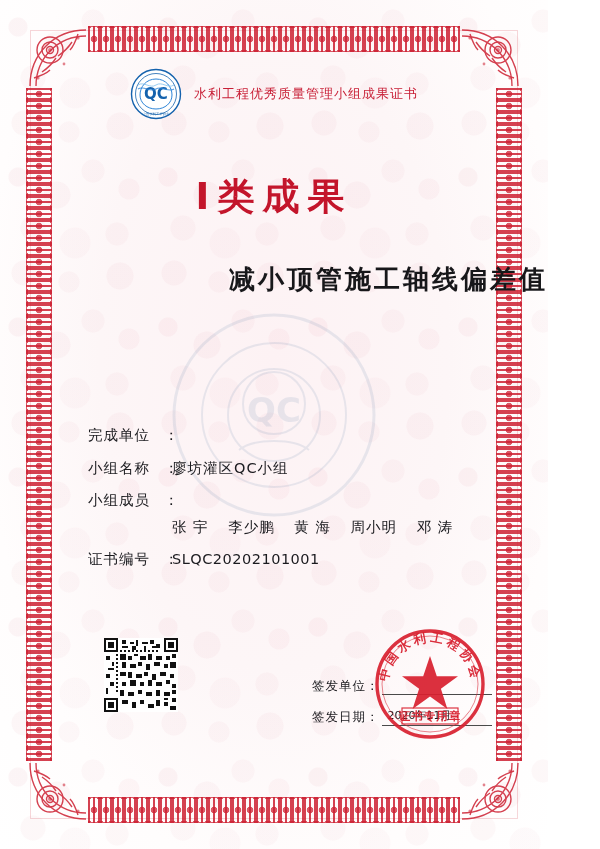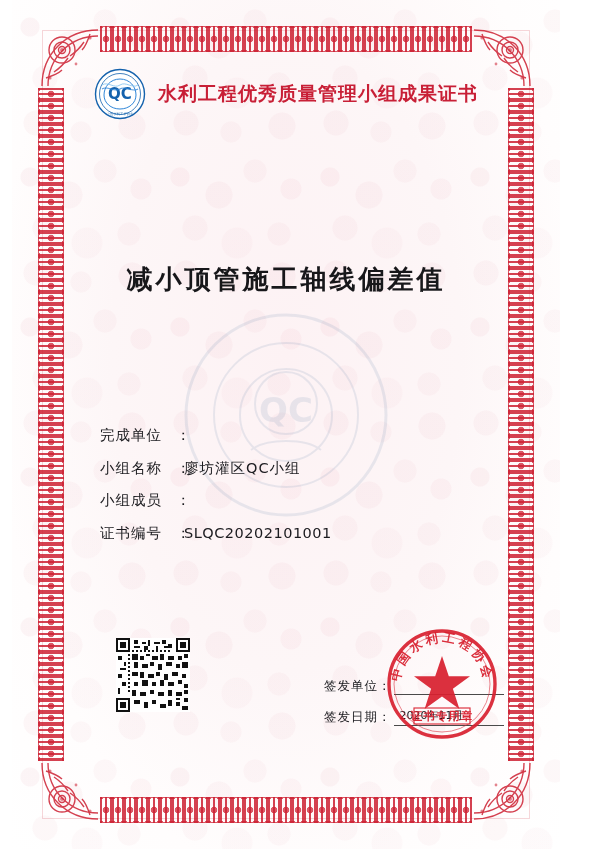--- a/index.html
+++ b/index.html
@@ -15,21 +15,20 @@
   }
 
   #certificate {
     position: relative;
     width: 548px;
     height: 849px;
     background:
       radial-gradient(ellipse at 50% 42%, #fdf2f4 0%, #fdf6f7 45%, #fffdfd 75%, #ffffff 100%);
     box-sizing: border-box;
     overflow: hidden;
-    margin-left: 12px;
   }
 
   
   .bg-pattern {
     position: absolute;
     inset: 0;
     background-image:
       radial-gradient(circle at 12% 18%, rgba(226,150,165,0.10) 0 9px, transparent 10px),
       radial-gradient(circle at 38% 30%, rgba(226,150,165,0.08) 0 13px, transparent 14px),
       radial-gradient(circle at 62% 14%, rgba(226,150,165,0.07) 0 11px, transparent 12px),
@@ -120,22 +119,22 @@
     justify-content: center;
     gap: 12px;
   }
   .logo {
     width: 52px;
     height: 52px;
     flex: none;
   }
   .header-title {
     font-family: "DejaVu Sans", "Liberation Sans", sans-serif;
-    font-size: 19px;
-    font-weight: bold;
+    font-size: 13px;
+    font-weight: normal;
     color: #c81f36;
     letter-spacing: 1px;
     white-space: nowrap;
   }
 
   
   .grade {
     position: absolute;
     top: 172px;
     left: 0;
@@ -146,21 +145,21 @@
     color: #c3152b;
     letter-spacing: 8px;
   }
 
   
   .project-title {
     position: absolute;
     top: 262px;
     left: 0;
     right: 0;
-    text-align: center;
+    text-align: right;
     font-size: 26px;
     font-weight: bold;
     color: #17171a;
     letter-spacing: 3px;
   }
 
   
   .center-watermark {
     position: absolute;
     left: 50%;
@@ -377,20 +376,21 @@
         <path d="M26 11 C16 11 10 19 10 27 C10 35 17 41 26 41 C35 41 42 35 42 27 C42 19 36 11 26 11 Z" fill="none" stroke="#2f86d8" stroke-width="1"></path>
         <text x="26" y="31" text-anchor="middle" font-family="'DejaVu Sans', sans-serif" font-size="15" font-weight="bold" fill="#1462ad">QC</text>
         <path d="M8 21 C14 17 20 25 26 21 C32 17 38 25 44 21" fill="none" stroke="#2f86d8" stroke-width="1.2" opacity="0.8"></path>
         <path d="M8 17 C14 13 20 21 26 17 C32 13 38 21 44 17" fill="none" stroke="#7fc0ef" stroke-width="1" opacity="0.8"></path>
         <text x="26" y="47" text-anchor="middle" font-family="'DejaVu Sans', sans-serif" font-size="3.4" fill="#1462ad">中国水利工程协会</text>
       </svg>
     </div>
     <div class="header-title">水利工程优秀质量管理小组成果证书</div>
   </div>
 
+  <div class="grade">Ⅰ类成果</div>
 
   <div class="project-title">减小顶管施工轴线偏差值</div>
 
   <div class="center-watermark">
     <svg width="210" height="210" viewBox="0 0 210 210">
       <circle cx="105" cy="105" r="100" fill="none" stroke="#5a7fa8" stroke-width="3"></circle>
       <circle cx="105" cy="105" r="72" fill="none" stroke="#5a7fa8" stroke-width="2"></circle>
       <circle cx="105" cy="105" r="46" fill="none" stroke="#5a7fa8" stroke-width="2"></circle>
       <path d="M105 62 C86 62 74 78 74 94 C74 112 88 124 105 124 C122 124 136 112 136 94 C136 78 124 62 105 62 Z" fill="none" stroke="#5a7fa8" stroke-width="2"></path>
       <path d="M70 140 C85 128 125 128 140 140" fill="none" stroke="#5a7fa8" stroke-width="2"></path>
@@ -409,20 +409,31 @@
       <div class="info-label">小组名称</div>
       <div class="info-colon">：</div>
       <div class="info-value">廖坊灌区QC小组</div>
     </div>
 
     <div class="info-row">
       <div class="info-label">小组成员</div>
       <div class="info-colon">：</div>
     </div>
 
+    <div class="info-row members-second">
+      <div class="info-label">小组成员</div>
+      <div class="info-colon">：</div>
+      <div class="info-value members">
+        <span>张  宇</span>
+        <span>李少鹏</span>
+        <span>黄  海</span>
+        <span>周小明</span>
+        <span>邓  涛</span>
+      </div>
+    </div>
 
     <div class="info-row">
       <div class="info-label">证书编号</div>
       <div class="info-colon">：</div>
       <div class="info-value code">SLQC20202101001</div>
     </div>
 
   </div>
 
   <div class="qr">

